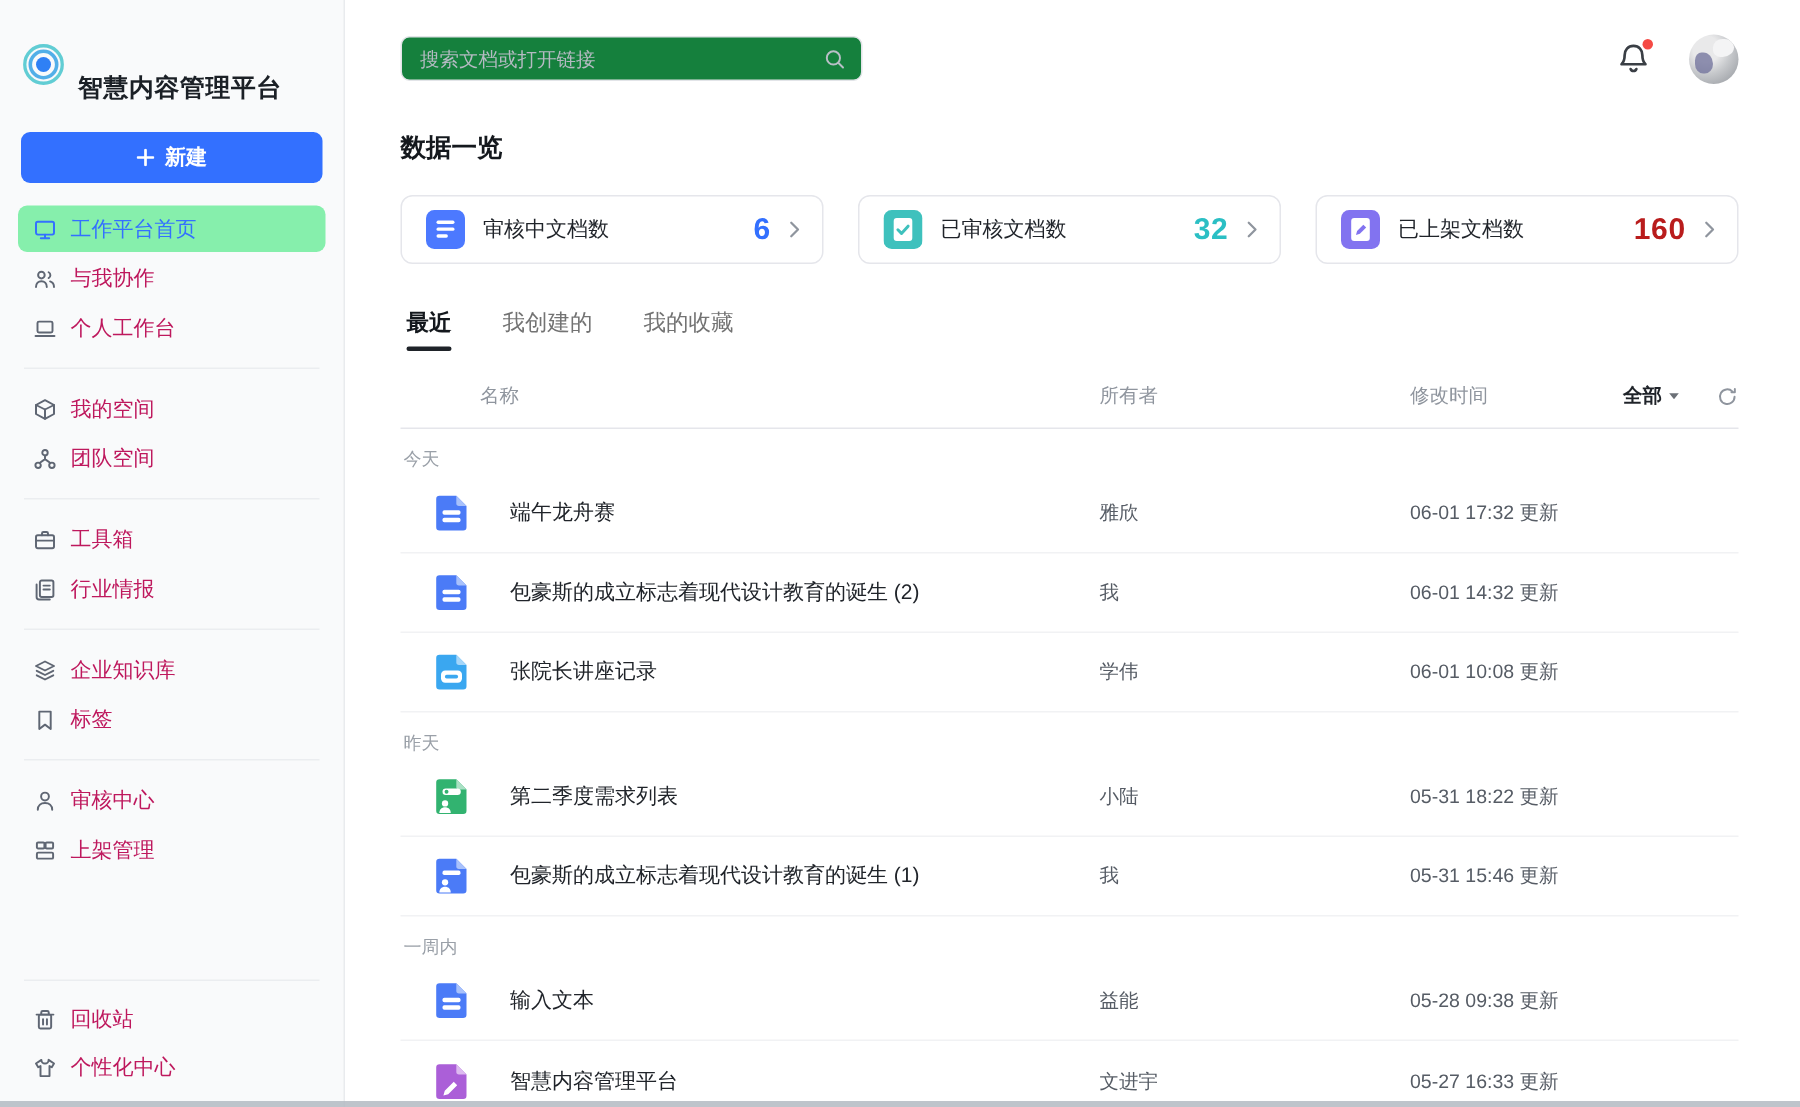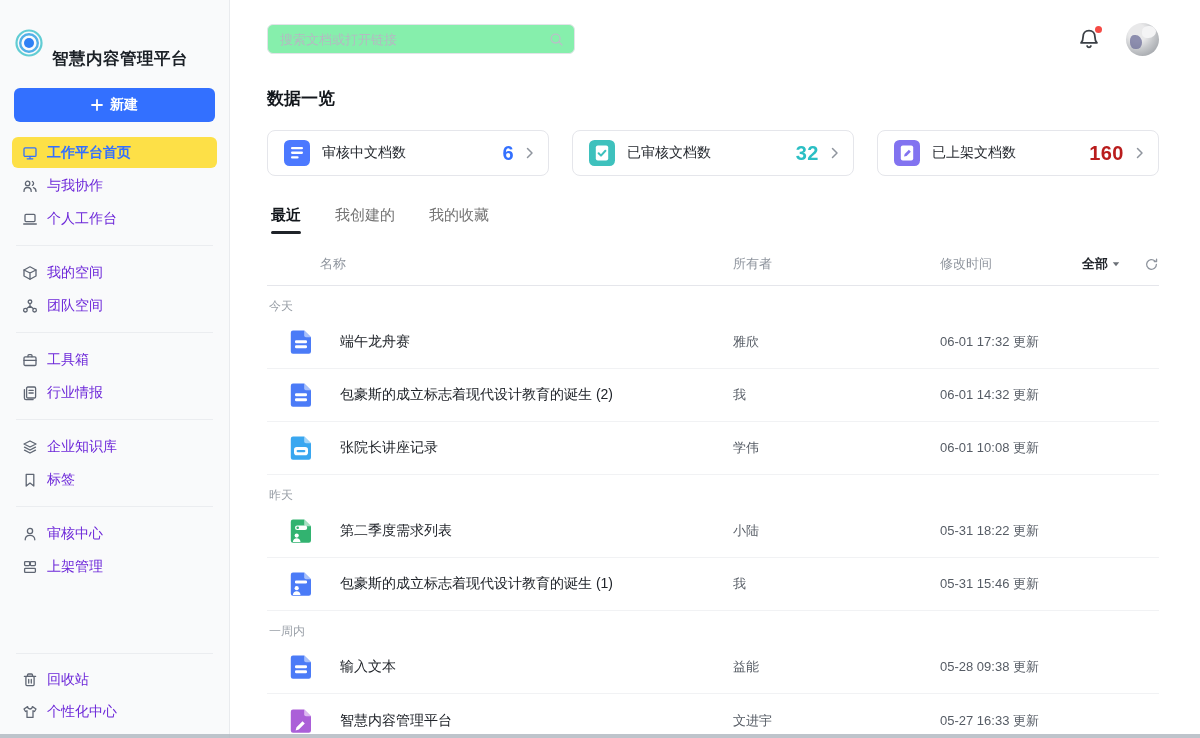--- a/index.html
+++ b/index.html
@@ -10,31 +10,31 @@
   
   .sidebar { width:230px; height:100%; background:#f9fafb; border-right:1px solid #e9ebee;
     display:flex; flex-direction:column; padding:12px 0 10px 0; }
   .brand { display:flex; align-items:center; gap:8px; padding:4px 14px 10px 14px; }
   .brand-title { font-size:16.5px; font-weight:bold; letter-spacing:.5px; color:#1b2026;margin-top:32px; }
   .new-btn { margin:8px 14px 14px 14px; height:34px; background:#3370ff; border:none; border-radius:6px;
     color:#fff; font-size:14px; font-weight:bold; display:flex; align-items:center; justify-content:center;
     gap:7px; cursor:pointer; }
   .nav { display:flex; flex-direction:column; }
   .nav-item { display:flex; align-items:center; gap:9px; height:31px; margin:1px 12px; padding:0 10px;
-    border-radius:6px; font-size:14px; color:#6d28d9; cursor:pointer; }
+    border-radius:6px; font-size:14px; color:#be185d; cursor:pointer; }
   .nav-item .nicon { display:flex; width:16px; height:16px; color:#5f6673; flex:none; }
-  .nav-item.active { background:#fde047; color:#3370ff; font-weight:bold;text-align:center; }
+  .nav-item.active { background:#86efac; color:#3370ff; font-weight:normal;text-align:center; }
   .nav-item.active .nicon { color:#3370ff; }
   .nav-divider { height:1px; background:#ebedf0; margin:10px 16px; }
   .sidebar-bottom { margin-top:auto; }
 
   
   .main { flex:1; display:flex; flex-direction:column; padding:24px 41px 0 37px; position:relative; }
   .topbar { display:flex; align-items:center; height:30px; }
-  .search-box { width:308px; height:30px; border:1px solid #e2e4e8; border-radius:6px; background:#86efac;
+  .search-box { width:308px; height:30px; border:1px solid #e2e4e8; border-radius:6px; background:#15803d;
     display:flex; align-items:center; padding:0 10px 0 12px; }
   .search-box input { flex:1; border:none; outline:none; font-size:13px; color:#1f2329; background:transparent;
     font-family:inherit; }
   .search-box input::placeholder { color:#b4bac2; }
   .topbar-right { margin-left:auto; display:flex; align-items:center; gap:26px; }
   .bell-wrap { position:relative; width:22px; height:24px; cursor:pointer; }
   .bell-dot { position:absolute; top:-1px; right:-2px; width:7px; height:7px; border-radius:50%;
     background:#f54a45; }
   .avatar { width:33px; height:33px; border-radius:50%; cursor:pointer;
     background:radial-gradient(circle at 35% 30%, #e9e9ea 0 28%, #c7c9cc 52%, #8f9399 100%);

